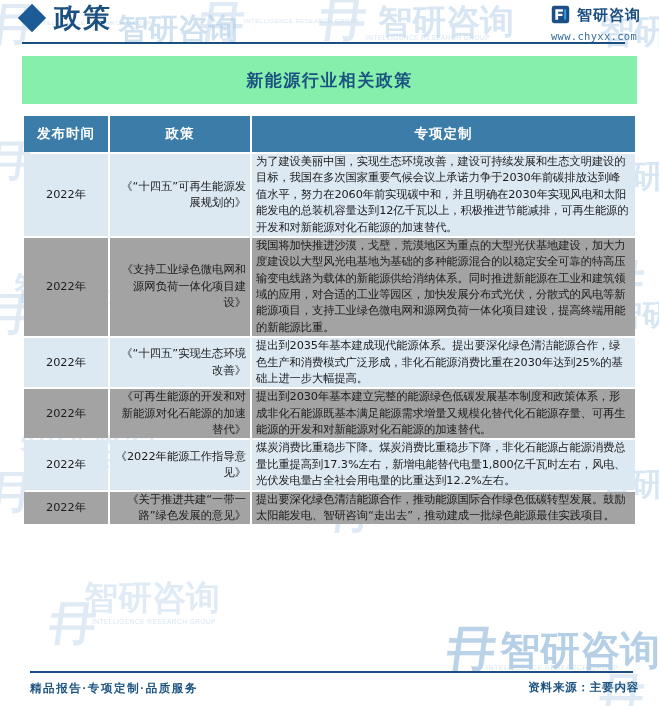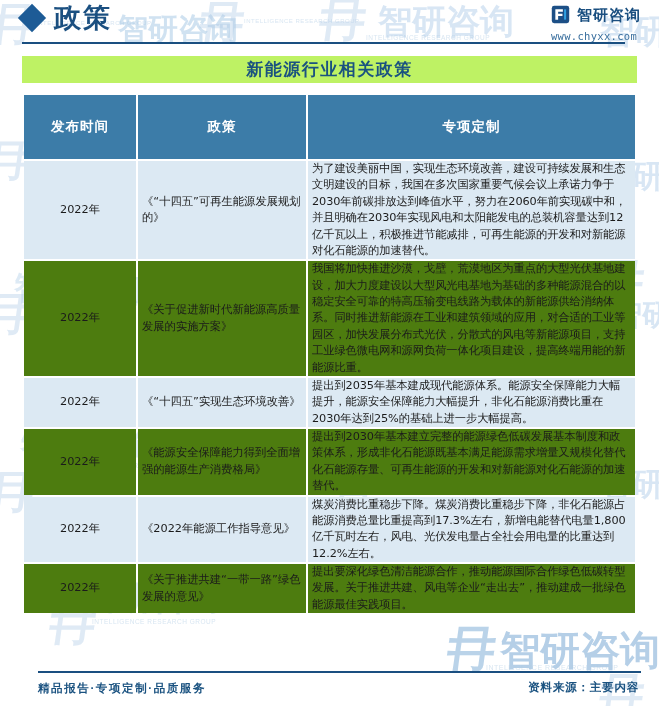--- a/index.html
+++ b/index.html
@@ -115,22 +115,22 @@
     width: 603px;
     height: 2px;
     background: #1a4f80;
   }
 
   
   .title-banner {
     position: relative;
     z-index: 2;
     margin: 6px 22px 0 22px;
-    height: 27px;
-    background: #bef264;
+    height: 48px;
+    background: #86efac;
     display: flex;
     align-items: center;
     justify-content: center;
   }
   .title-banner .txt {
     font-family: "DejaVu Serif", "Liberation Serif", serif;
     font-size: 17px;
     font-weight: bold;
     color: #1a5280;
     letter-spacing: 1.5px;
@@ -151,59 +151,59 @@
   table.policy th {
     background: #3c7ca8;
     color: #ffffff;
     font-family: "DejaVu Sans", sans-serif;
     font-size: 13.5px;
     font-weight: bold;
     letter-spacing: 1px;
     height: 36px;
     text-align: center;
     vertical-align: middle;
-    padding: 14px;
+    padding: 0;
   }
   table.policy td {
     font-family: "DejaVu Sans", sans-serif;
     font-size: 11.3px;
     color: #1b1b1b;
     line-height: 1.45;
     vertical-align: middle;
     padding: 0 4px;
   }
   tr.shade td { background: #dce9f3; }
-  tr.plain td { background: #4d7c0f; }
+  tr.plain td { background: #a3a3a3; }
 
   td.c-date {
     width: 84px;
     text-align: center;
     font-family: "DejaVu Sans Mono", "Liberation Mono", monospace;
     font-size: 10.5px;
     letter-spacing: 0;
   }
   td.c-policy {
     width: 140px;
-    text-align: left;
+    text-align: right;
     line-height: 1.5;
     font-size: 11.4px;
   }
   td.c-content {
     text-align: left;
     padding-left: 7px;
     padding-right: 6px;
     letter-spacing: -0.1px;
   }
   th.h-date { width: 84px; }
   th.h-policy { width: 140px; }
 
   
   .page-footer {
     position: absolute;
-    left: 16px;
+    left: 8px;
     right: 0;
     bottom: 0;
     height: 44px;
     z-index: 2;
   }
   .ftr-rule {
     position: absolute;
     left: 22px;
     top: 9px;
     width: 603px;
@@ -310,42 +310,42 @@
       </tr>
     </thead>
     <tbody>
       <tr class="shade">
         <td class="c-date">2022年</td>
         <td class="c-policy">《“十四五”可再生能源发展规划的》</td>
         <td class="c-content">为了建设美丽中国，实现生态环境改善，建设可持续发展和生态文明建设的目标，我国在多次国家重要气候会议上承诺力争于2030年前碳排放达到峰值水平，努力在2060年前实现碳中和，并且明确在2030年实现风电和太阳能发电的总装机容量达到12亿千瓦以上，积极推进节能减排，可再生能源的开发和对新能源对化石能源的加速替代。</td>
       </tr>
       <tr class="plain">
         <td class="c-date">2022年</td>
-        <td class="c-policy">《关于促进新时代新能源高质量发展的实施方案》</td>
+        <td class="c-policy">《支持工业绿色微电网和源网负荷一体化项目建设》</td>
         <td class="c-content">我国将加快推进沙漠，戈壁，荒漠地区为重点的大型光伏基地建设，加大力度建设以大型风光电基地为基础的多种能源混合的以稳定安全可靠的特高压输变电线路为载体的新能源供给消纳体系。同时推进新能源在工业和建筑领域的应用，对合适的工业等园区，加快发展分布式光伏，分散式的风电等新能源项目，支持工业绿色微电网和源网负荷一体化项目建设，提高终端用能的新能源比重。</td>
       </tr>
       <tr class="shade">
         <td class="c-date">2022年</td>
         <td class="c-policy">《“十四五”实现生态环境改善》</td>
-        <td class="c-content">提出到2035年基本建成现代能源体系。能源安全保障能力大幅提升，能源安全保障能力大幅提升，非化石能源消费比重在2030年达到25%的基础上进一步大幅提高。</td>
+        <td class="c-content">提出到2035年基本建成现代能源体系。提出要深化绿色清洁能源合作，绿色生产和消费模式广泛形成，非化石能源消费比重在2030年达到25%的基础上进一步大幅提高。</td>
       </tr>
       <tr class="plain">
         <td class="c-date">2022年</td>
-        <td class="c-policy">《能源安全保障能力得到全面增强的能源生产消费格局》</td>
+        <td class="c-policy">《可再生能源的开发和对新能源对化石能源的加速替代》</td>
         <td class="c-content">提出到2030年基本建立完整的能源绿色低碳发展基本制度和政策体系，形成非化石能源既基本满足能源需求增量又规模化替代化石能源存量、可再生能源的开发和对新能源对化石能源的加速替代。</td>
       </tr>
       <tr class="shade">
         <td class="c-date">2022年</td>
         <td class="c-policy">《2022年能源工作指导意见》</td>
         <td class="c-content">煤炭消费比重稳步下降。煤炭消费比重稳步下降，非化石能源占能源消费总量比重提高到17.3%左右，新增电能替代电量1,800亿千瓦时左右，风电、光伏发电量占全社会用电量的比重达到12.2%左右。</td>
       </tr>
       <tr class="plain">
         <td class="c-date">2022年</td>
         <td class="c-policy">《关于推进共建“一带一路”绿色发展的意见》</td>
-        <td class="c-content">提出要深化绿色清洁能源合作，推动能源国际合作绿色低碳转型发展。关于推进共建、风电等企业“走出去”，推动建成一批绿色能源最佳实践项目。</td>
+        <td class="c-content">提出要深化绿色清洁能源合作，推动能源国际合作绿色低碳转型发展。鼓励太阳能发电、智研咨询“走出去”，推动建成一批绿色能源最佳实践项目。</td>
       </tr>
     </tbody>
   </table>
 </div>
 
 <div class="page-footer">
   <div class="ftr-rule"></div>
   <div class="ftr-left">精品报告·专项定制·品质服务</div>
   <div class="ftr-right">资料来源：主要内容</div>
 </div>

